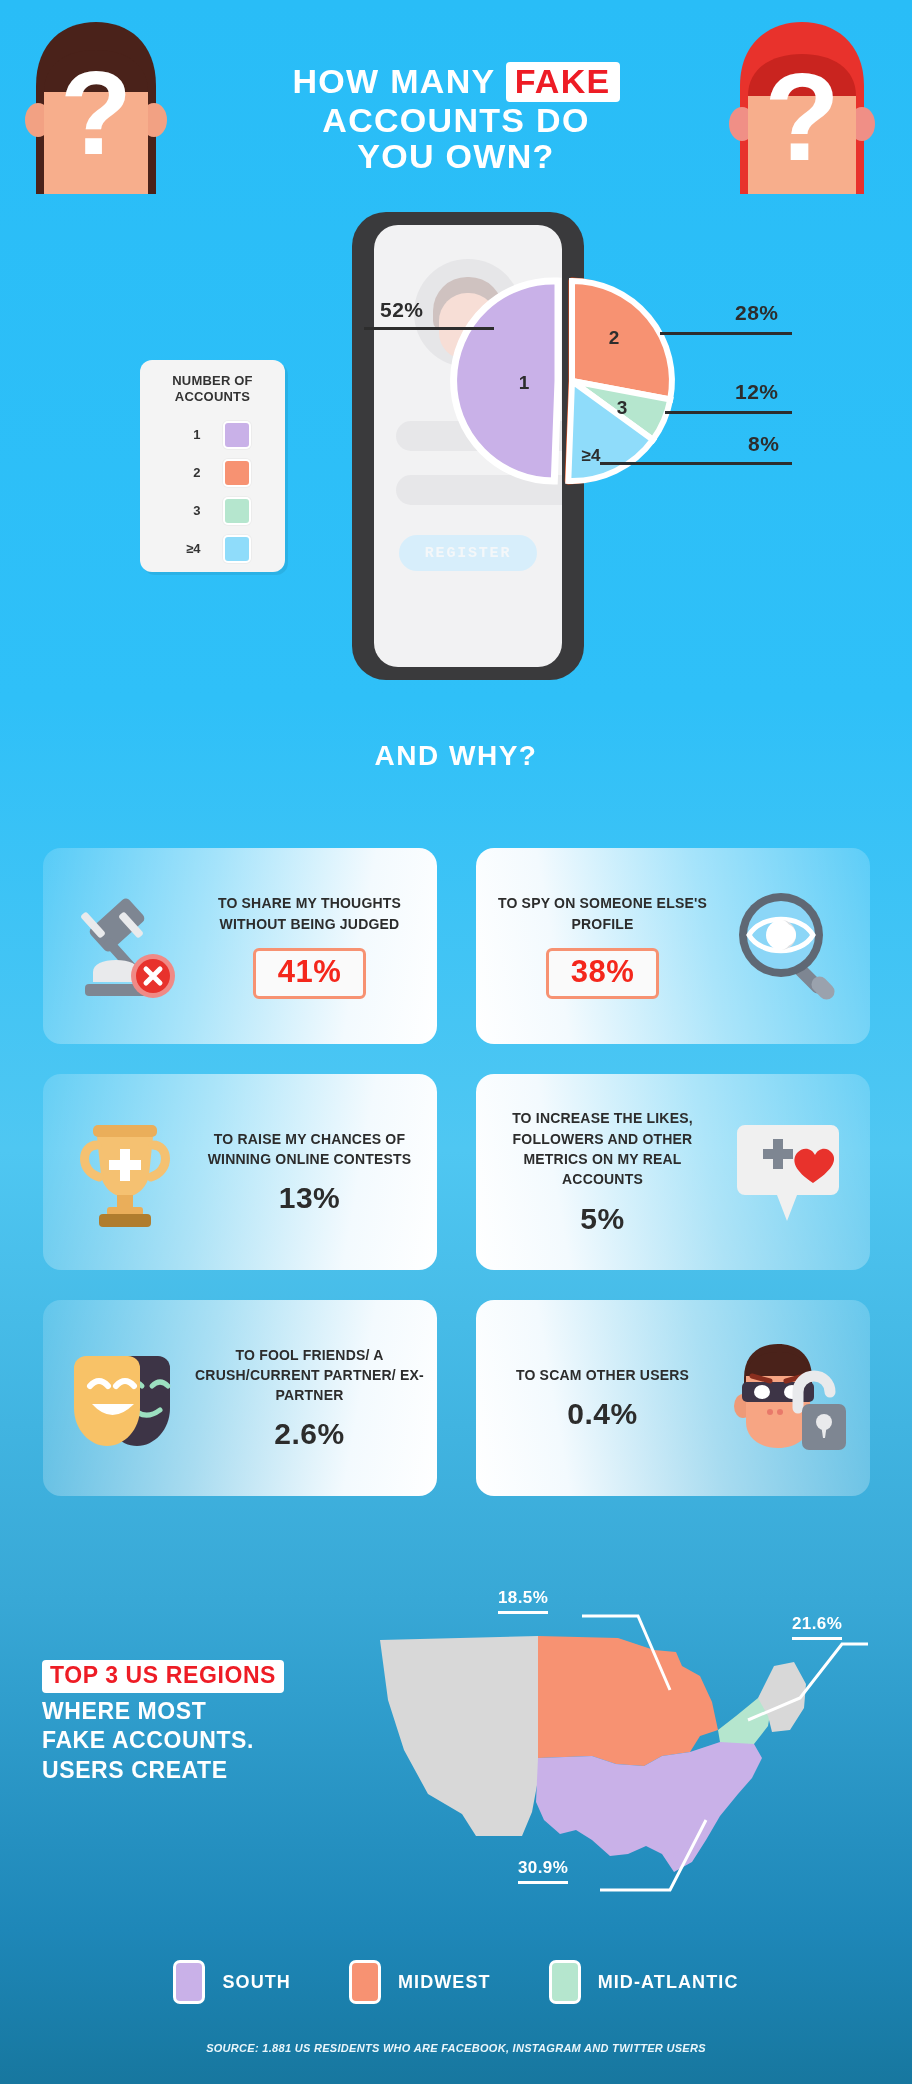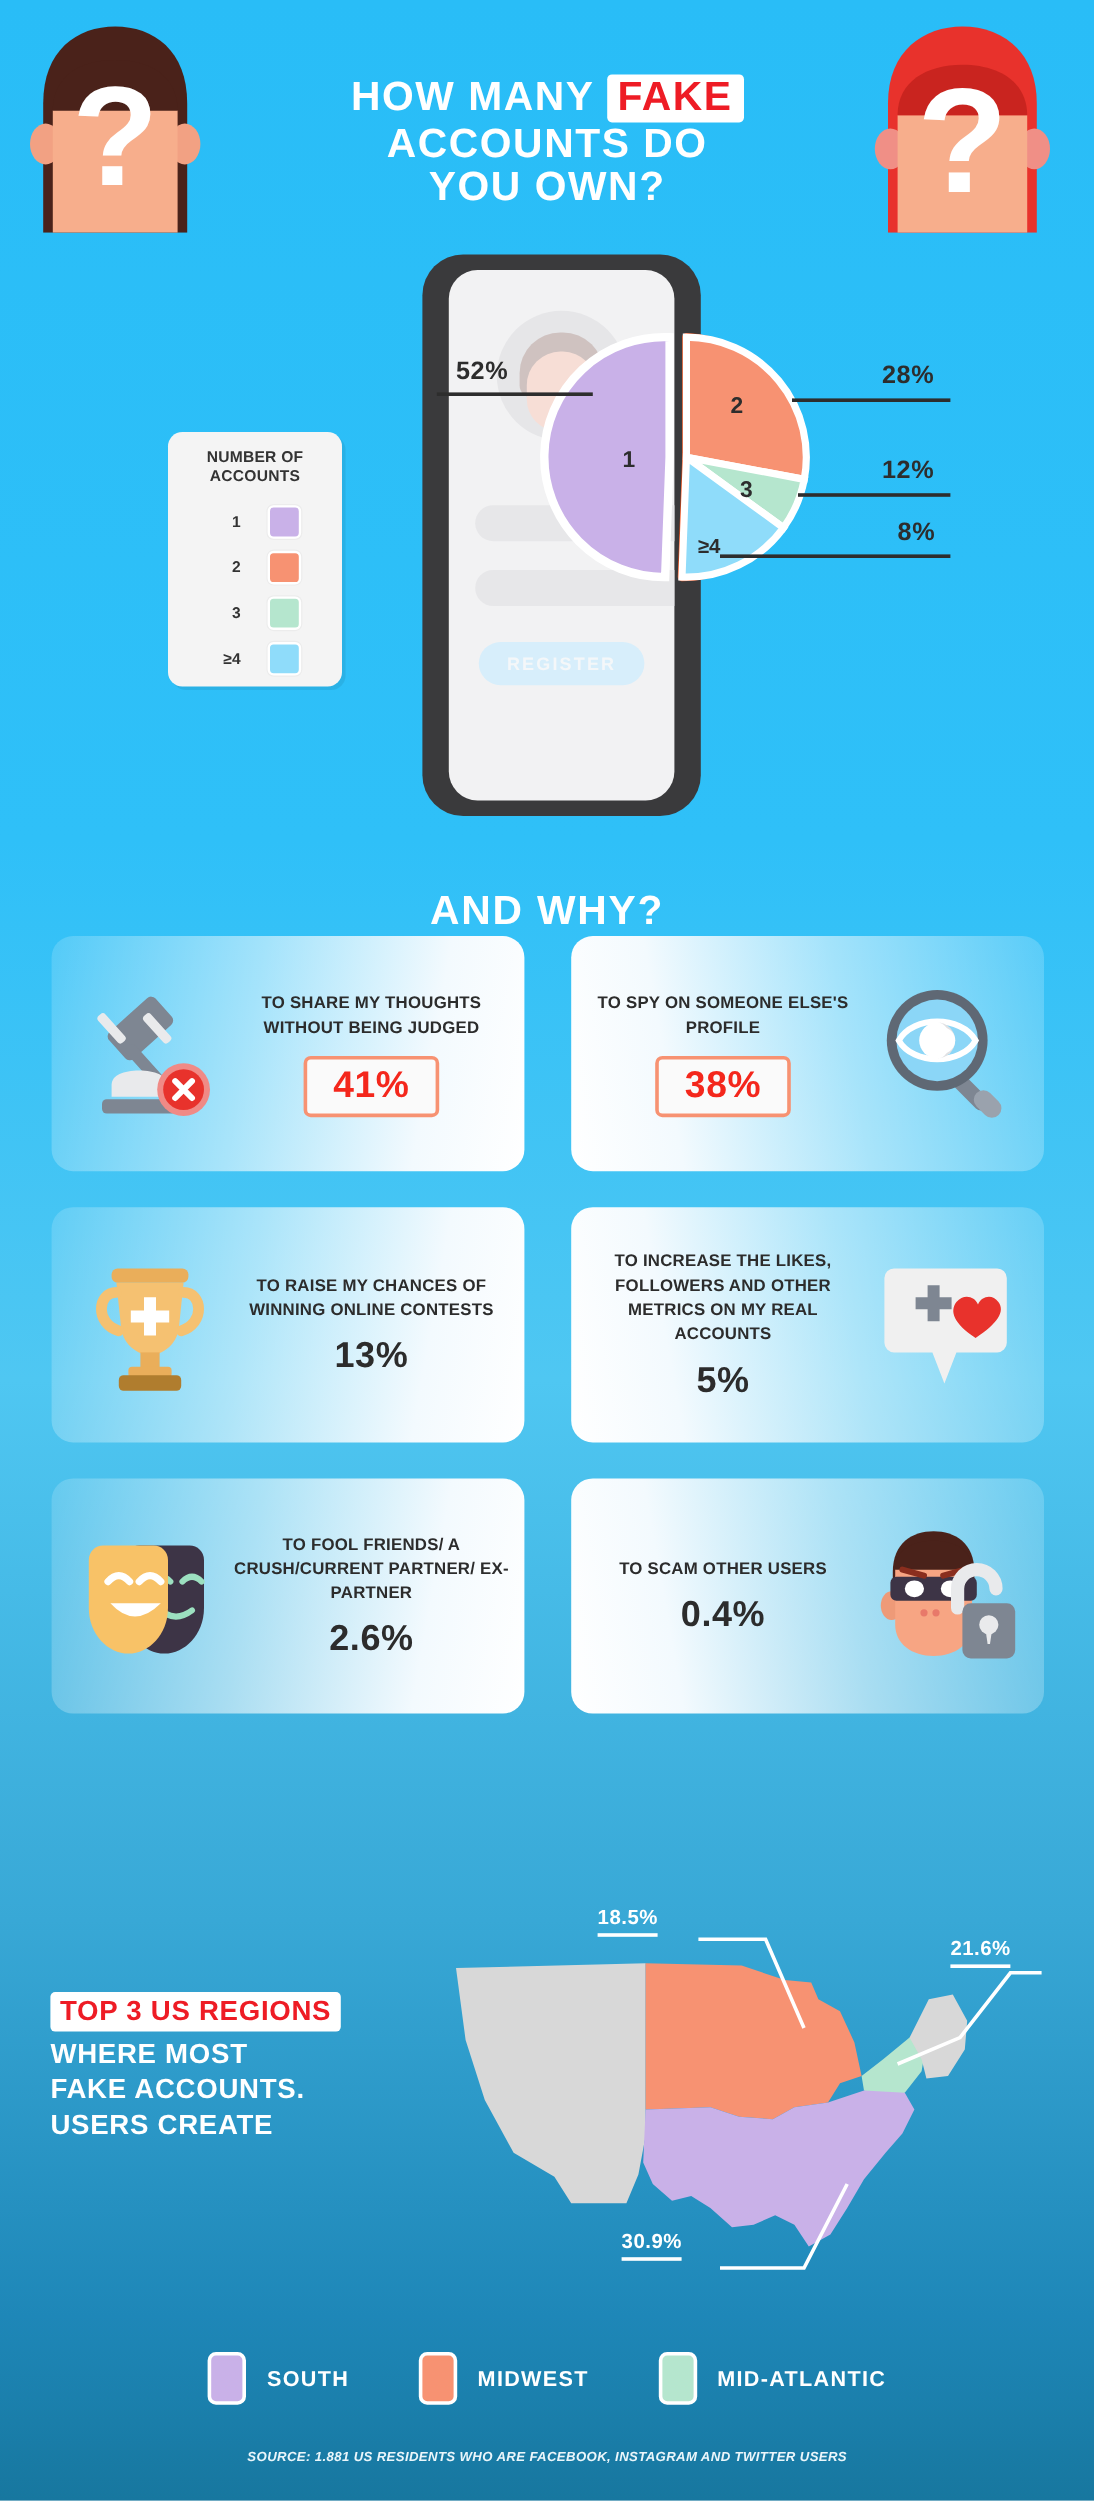--- a/index.html
+++ b/index.html
@@ -39,21 +39,21 @@
     display: inline-block; background: #fff; color: #EE1C25;
     padding: 1px 9px 3px 9px; border-radius: 4px;
     font-weight: 900; letter-spacing: 1.3px;
   }
 
   
   .pie-section { position: absolute; top: 200px; left: 0; width: 912px; height: 470px; }
 
   .phone {
     position: absolute; left: 352px; top: 12px; width: 232px; height: 468px;
-    background: #3A3A3C; border-radius: 34px; padding: 13px 22px;
+    background: #3A3A3C; border-radius: 34px; padding: 13px 22px; font-family: Liberation Mono, monospace;
   }
   .phone-screen {
     width: 100%; height: 100%; background: #F2F2F3; border-radius: 24px;
     position: relative; overflow: hidden;
   }
   .ph-avatar-ring {
     position: absolute; left: 50%; top: 34px; transform: translateX(-50%);
     width: 108px; height: 108px; border-radius: 50%; background: #E6E6E8;
   }
   .ph-hair {
@@ -99,23 +99,23 @@
   }
   .pie-label {
     position: absolute; font-size: 21px; font-weight: 900; color: #2D2D2D;
     letter-spacing: 0.5px;
   }
   .pie-leader { position: absolute; height: 3px; background: #2D2D2D; }
 
   
   .andwhy {
     position: absolute; top: 740px; left: 0; width: 912px; text-align: center;
-    font-size: 34px; font-weight: 900; color: #fff; letter-spacing: 1.5px;
-  }
-  .cards { position: absolute; top: 780px; left: 0; width: 912px; }
+    font-size: 28px; font-weight: 900; color: #fff; letter-spacing: 1.5px;
+  }
+  .cards { position: absolute; top: 848px; left: 0; width: 912px; }
   .card-row { display: flex; justify-content: center; gap: 28px; margin-bottom: 30px; }
   .card {
     width: 394px; height: 196px; border-radius: 18px;
     display: flex; align-items: center; padding: 0 12px;
     background: linear-gradient(100deg, rgba(255,255,255,0.15) 0%, rgba(255,255,255,0.55) 42%, #F3FAFE 78%, #FFFFFF 100%);
   }
   .card.icon-right {
     background: linear-gradient(260deg, rgba(255,255,255,0.18) 0%, rgba(255,255,255,0.55) 42%, #F3FAFE 78%, #FFFFFF 100%);
     margin-left: 11px;
   }

